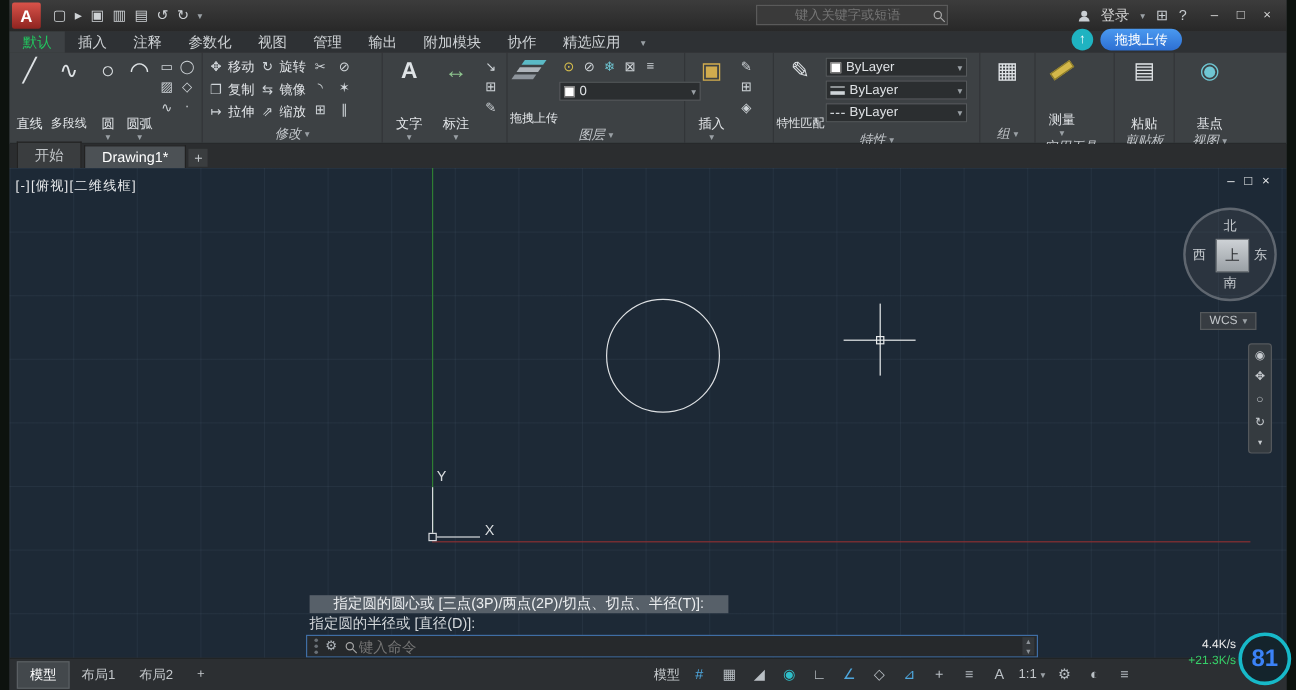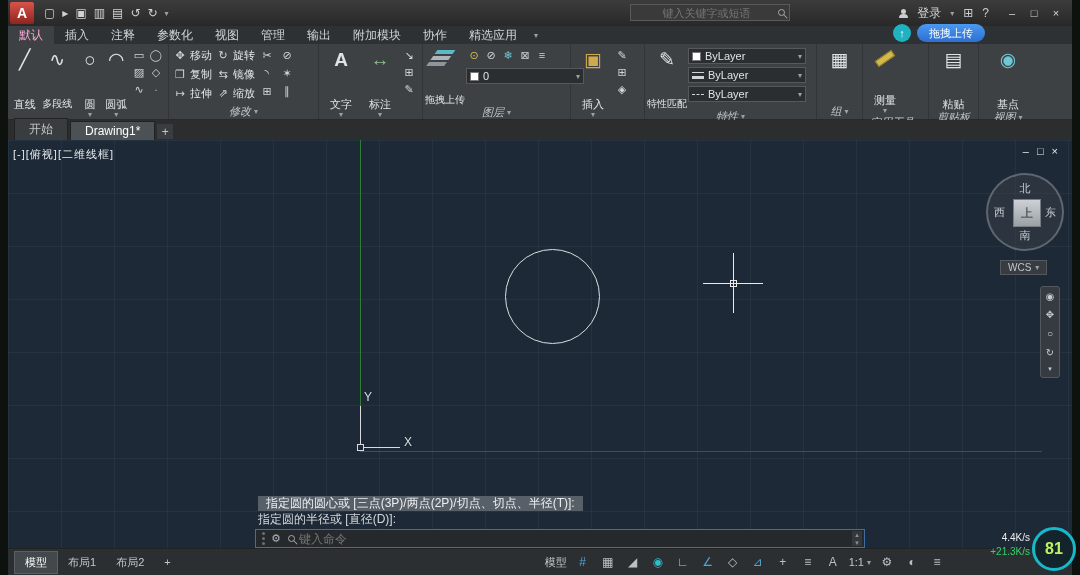--- a/index.html
+++ b/index.html
@@ -28,21 +28,21 @@
   .person { width:9px; height:9px; position:relative; }
   .person::before { content:""; position:absolute; left:2px; top:0; width:5px; height:5px; border-radius:50%; background:#c9ced2; }
   .person::after { content:""; position:absolute; left:0; top:5px; width:9px; height:4px; border-radius:4px 4px 0 0; background:#c9ced2; }
   .winctl { display:flex; gap:2px; margin-left:4px; }
   .winctl span { width:20px; height:18px; display:flex; align-items:center; justify-content:center; color:#d8d8d8; font-size:11px; }
 
   
   .ribbon-tabs { height:18px; background:#2e3134; display:flex; align-items:stretch; color:#cfd3d6;
                  font-size:12px; flex:0 0 18px; }
   .rtab { padding:1px 11px; display:flex; align-items:center; cursor:default; }
-  .rtab.active { background:#3d4144; color:#f9a8d4; }
+  .rtab.active { background:#3d4144; color:#22c55e; }
   .rtab-extra { margin-left:6px; display:flex; align-items:center; color:#9aa0a5; }
 
   
   .ribbon { height:76px; background:#3d4144; display:flex; padding:0 1px; flex:0 0 76px; border-bottom:1px solid #27292b;}
   .panel { display:flex; flex-direction:column; border-right:1px solid #323538; }
   .pbody { flex:1; display:flex; align-items:flex-start; padding:3px 4px 0 4px; gap:3px; }
   .plabel { height:15px; font-size:11px; color:#c2c6ca; display:flex; align-items:center; justify-content:center; gap:3px;font-style:italic; }
   .plabel .arr { font-size:8px; color:#9aa0a5; }
   .bigbtn { width:36px; display:flex; flex-direction:column; align-items:center; color:#e2e5e8; font-size:11px; cursor:default; }
   .bigbtn .bicon { font-size:19px; height:25px; line-height:25px; color:#dfe3e6; }
@@ -107,21 +107,21 @@
          color:#c2c6ca; font-size:10px; padding:1px 7px; display:flex; gap:4px; align-items:center; }
   .wcs .arr { font-size:8px; color:#9aa0a5; }
 
   
   .navbar { position:absolute; left:1032px; top:146px; width:20px; height:92px; background:rgba(58,62,66,0.85);
             border:1px solid #54585c; border-radius:3px; display:flex; flex-direction:column; align-items:center;
             justify-content:space-around; color:#c8ccd0; font-size:10px; }
 
   
   .cmdline1 { position:absolute; left:250px; top:356px; background:rgba(92,101,110,0.92); color:#eceef0;
-              font-size:12px; padding:0 8px; line-height:15px; }
+              font-size:12px; padding:0 20px; line-height:15px; }
   .cmdline2 { position:absolute; left:250px; top:372px; color:#d4d8db; font-size:12px; line-height:15px; }
   .cmdbar { position:absolute; left:247px; top:389px; width:610px; height:19px; background:#26292c;
             border:1px solid #3f6ea5; display:flex; align-items:center; padding:0 2px; }
   .cmd-grip { width:10px; display:flex; flex-direction:column; gap:2px; align-items:center; }
   .cmd-grip i { width:3px; height:3px; background:#6a7076; border-radius:50%; }
   .cmd-ic { width:16px; text-align:center; color:#aeb4ba; font-size:11px; }
   .cmdbar input { flex:1; background:transparent; border:none; outline:none; color:#c4b5fd; font-size:12px; }
   .cmd-scroll { width:10px; height:15px; display:flex; flex-direction:column; justify-content:space-between;
                 color:#8b9197; font-size:7px; text-align:center; background:#34383c; }
 
@@ -141,22 +141,22 @@
   .upload-wrap { position:absolute; left:893px; top:24px; display:flex; align-items:center; gap:6px; z-index:60; }
   .upload-ic { width:18px; height:18px; border-radius:50%; background:#1fb3c1; color:#fff; display:flex;
                align-items:center; justify-content:center; font-size:11px; }
   .upload-btn { height:18px; padding:0 12px; border-radius:9px; background:linear-gradient(#4a99f0,#2d6fd2);
                 color:#fff; font-size:11px; display:flex; align-items:center; gap:5px; }
   .net { position:absolute; left:975px; top:531px; z-index:60; text-align:right; width:55px; line-height:13px; }
   .net .n1 { color:#ececec; font-size:10px; }
   .net .n1 i { color:#4ea6dc; font-style:normal; font-size:8px; margin-right:2px; }
   .net .n2 { color:#35d06a; font-size:10px; }
   .badge { position:absolute; left:1032px; top:527px; width:44px; height:44px; border-radius:50%; z-index:70;
-           background:#14242c; border:3px solid #17b9c9; color:#bef264; display:flex; align-items:center;
-           justify-content:center; font-size:16px; font-weight:bold; }
+           background:#14242c; border:3px solid #17b9c9; color:#3b82f6; display:flex; align-items:center;
+           justify-content:center; font-size:20px; font-weight:bold; }
 </style>
 </head>
 <body>
 
 <div id="window">
 
   <div class="titlebar">
     <div class="logo">A</div>
     <div class="qat">
       <span>▢</span>

